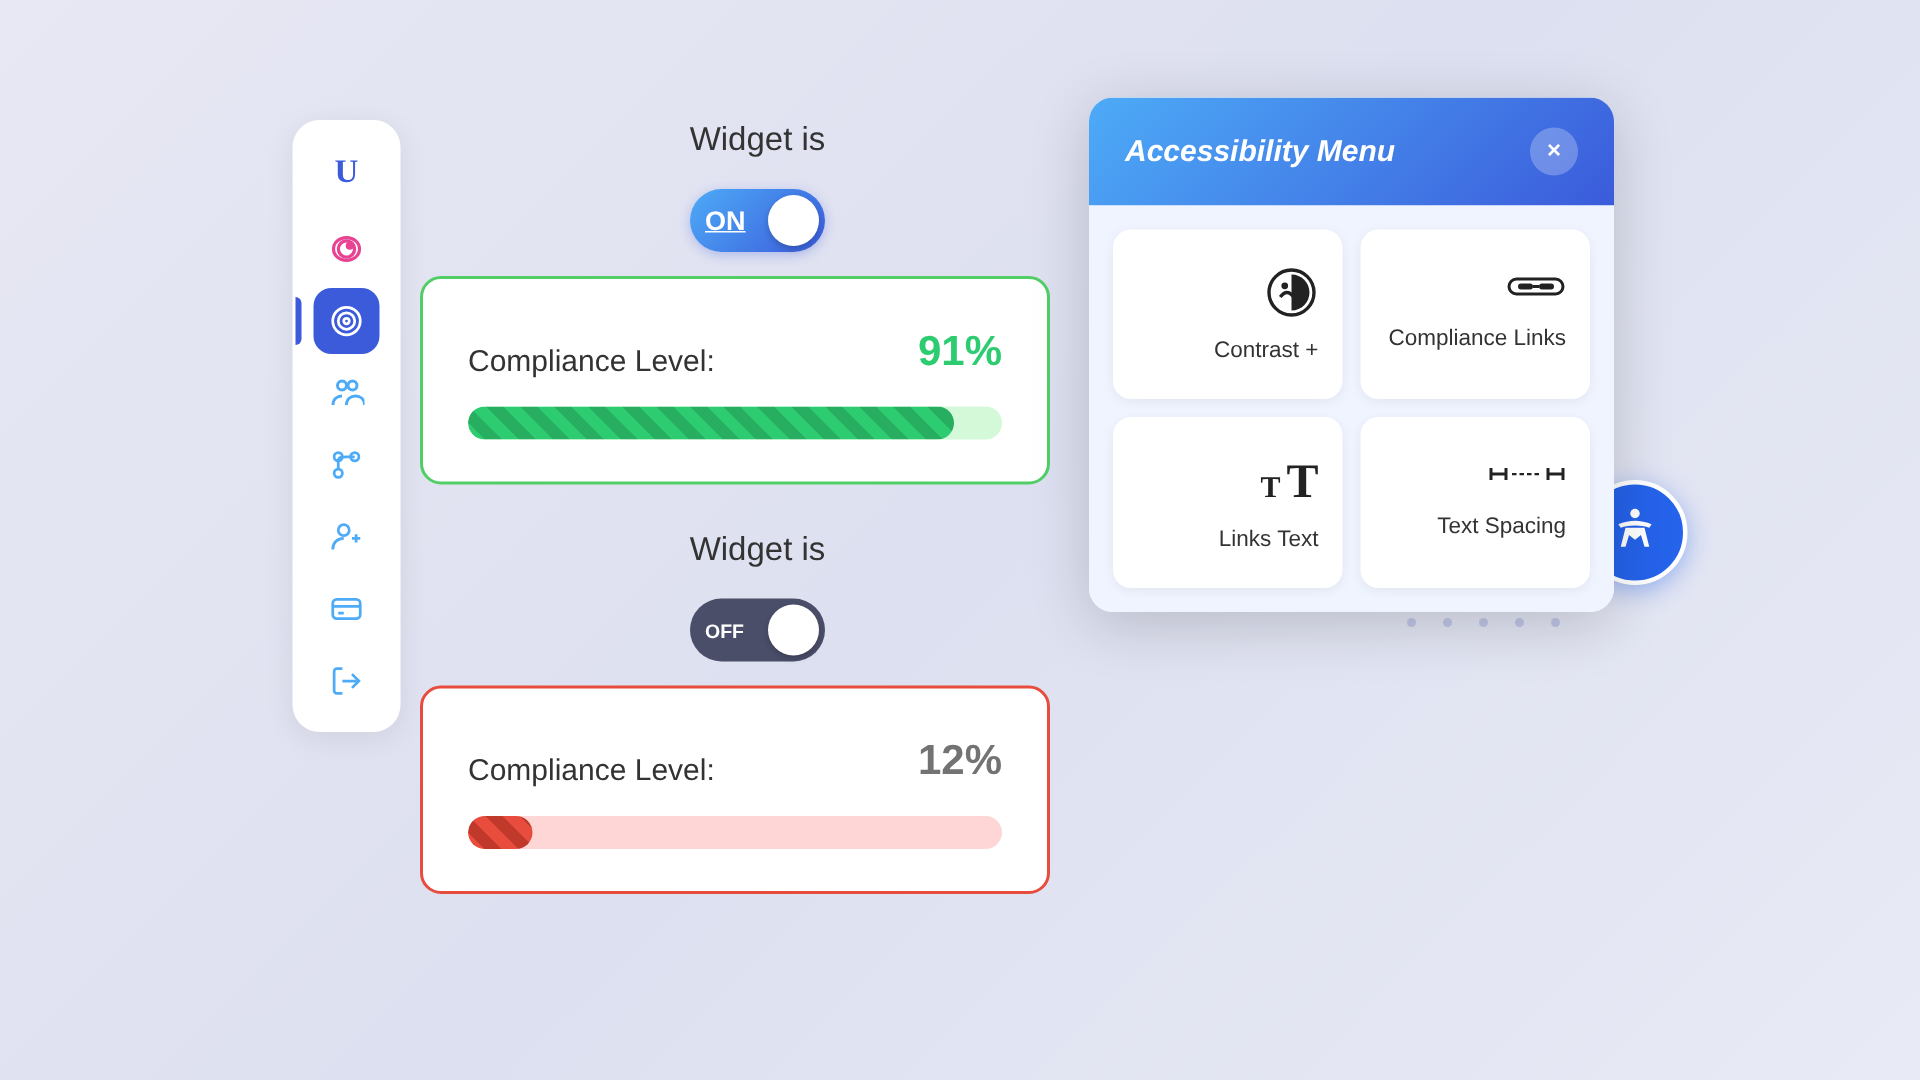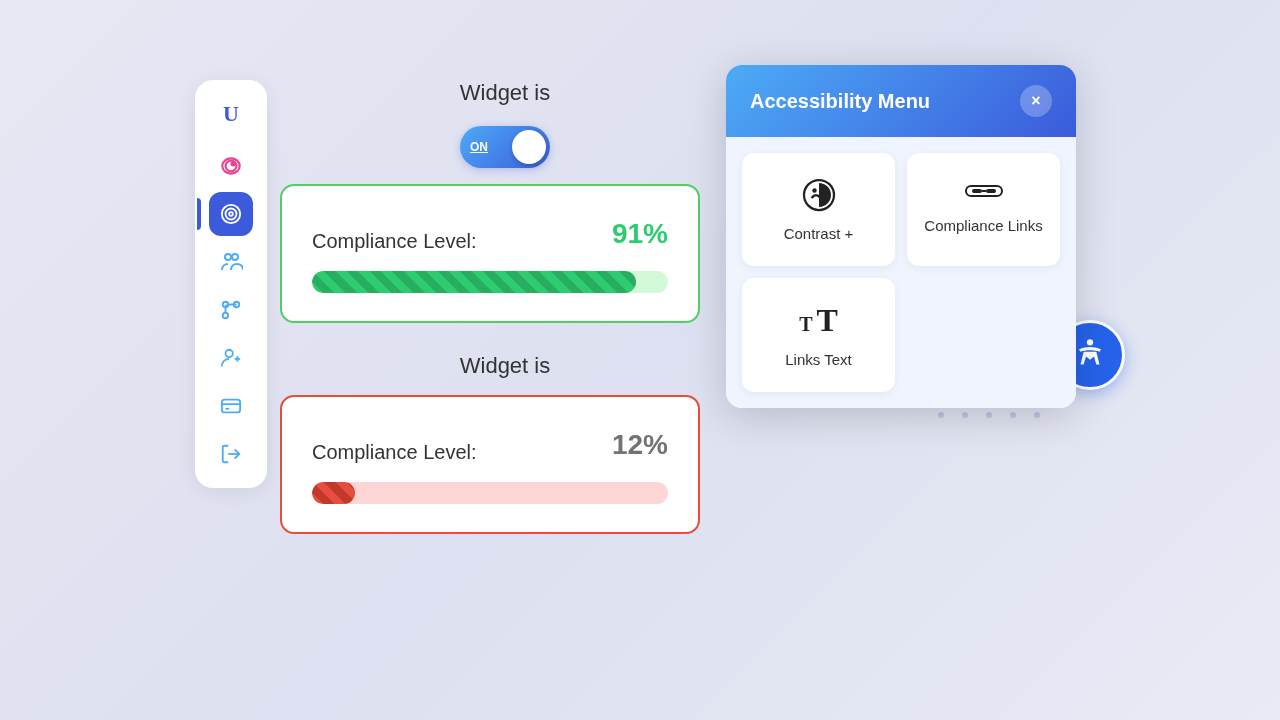--- a/index.html
+++ b/index.html
@@ -99,21 +99,21 @@
       height: 34px;
       background: #fff;
       border-radius: 50%;
       position: absolute;
       right: 4px;
       box-shadow: 0 2px 4px rgba(0,0,0,0.2);
     }
     .toggle-on .toggle-text {
       color: #fff;
       font-weight: 700;
-      font-size: 12px;
+      font-size: 18px;
       margin-left: 10px;
       text-decoration: underline;
     }
 
     
     .toggle-off {
       width: 90px;
       height: 42px;
       background: #4a4e69;
       border-radius: 25px;
@@ -266,20 +266,21 @@
       background: linear-gradient(135deg, #4dabf7, #3b5bdb);
       padding: 20px 24px;
       display: flex;
       align-items: center;
       justify-content: space-between;
     }
     .modal-title {
       color: #fff;
       font-size: 20px;
       font-weight: 600;
+      font-style: italic;
     }
     .modal-close {
       width: 32px;
       height: 32px;
       background: rgba(255,255,255,0.25);
       border-radius: 50%;
       display: flex;
       align-items: center;
       justify-content: center;
       cursor: pointer;
@@ -293,21 +294,21 @@
       grid-template-columns: 1fr 1fr;
       gap: 12px;
       background: #f0f4ff;
     }
     .a11y-option {
       background: #fff;
       border-radius: 12px;
       padding: 24px 16px;
       display: flex;
       flex-direction: column;
-      align-items: center;
+      align-items: flex-end;
       gap: 12px;
       cursor: pointer;
       box-shadow: 0 2px 8px rgba(0,0,0,0.06);
     }
     .a11y-option-label {
       font-size: 15px;
       font-weight: 500;
       color: #333;
       text-align: center;
     }
@@ -399,20 +400,24 @@
       </div>
       <div class="progress-bar-bg-green">
         <div class="progress-bar-fill-green"></div>
       </div>
     </div>
   </div>
 
   <div class="widget-section">
     <div class="widget-row">
       <span class="widget-label">Widget is</span>
+      <div class="toggle-off">
+        <span class="toggle-text">OFF</span>
+        <div class="toggle-thumb"></div>
+      </div>
     </div>
     <div class="compliance-card-red">
       <div class="compliance-row">
         <span class="compliance-text">Compliance Level:</span>
         <span class="compliance-value-red">12%</span>
       </div>
       <div class="progress-bar-bg-red">
         <div class="progress-bar-fill-red"></div>
       </div>
     </div>
@@ -480,15 +485,27 @@
     </div>
 
     <div class="a11y-option">
       <div style="display:flex;align-items:baseline;gap:4px;">
         <span style="font-size:20px;font-weight:700;color:#222;font-family:serif;">T</span>
         <span style="font-size:32px;font-weight:700;color:#222;font-family:serif;">T</span>
       </div>
       <span class="a11y-option-label">Links Text</span>
     </div>
 
+    <div class="a11y-option">
+      <svg width="52" height="28" viewBox="0 0 52 24" fill="none">
+        <line x1="2" y1="12" x2="12" y2="12" stroke="#222" stroke-width="2"></line>
+        <line x1="2" y1="8" x2="2" y2="16" stroke="#222" stroke-width="2"></line>
+        <line x1="12" y1="8" x2="12" y2="16" stroke="#222" stroke-width="2"></line>
+        <line x1="16" y1="12" x2="36" y2="12" stroke="#222" stroke-width="1.5" stroke-dasharray="3 2"></line>
+        <line x1="40" y1="12" x2="50" y2="12" stroke="#222" stroke-width="2"></line>
+        <line x1="40" y1="8" x2="40" y2="16" stroke="#222" stroke-width="2"></line>
+        <line x1="50" y1="8" x2="50" y2="16" stroke="#222" stroke-width="2"></line>
+      </svg>
+      <span class="a11y-option-label">Text Spacing</span>
+    </div>
 
   </div>
 </div>
 
 </body></html>

